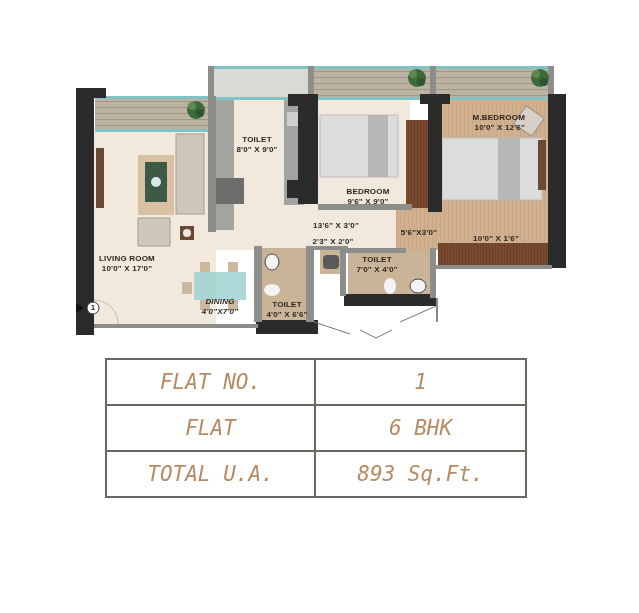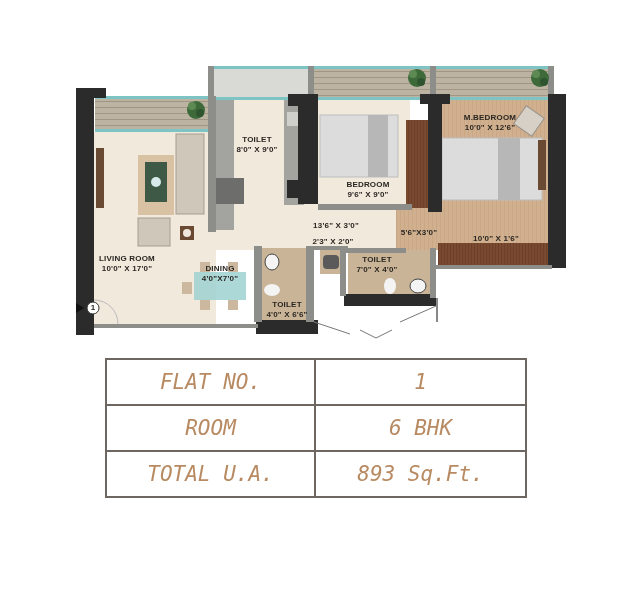--- a/index.html
+++ b/index.html
@@ -143,33 +143,33 @@
 
     <polygon points="76,303 84,308 76,313" fill="#111"></polygon>
     <circle cx="93" cy="308" r="6" fill="#fff" stroke="#333" stroke-width="1"></circle>
   </svg>
 
   
   <div class="lbl" style="left:232px;top:135px;width:50px;">
     <div>TOILET</div>
     <div>8'0" X 9'0"</div>
   </div>
-  <div class="lbl" style="left:340px;top:180px;width:56px;">
+  <div class="lbl" style="left:340px;top:187px;width:56px;">
     <div>BEDROOM</div>
     <div>9'6" X 9'0"</div>
   </div>
-  <div class="lbl" style="left:455px;top:113px;width:70px;">
+  <div class="lbl" style="left:455px;top:113px;width:70px;text-align:right;">
     <div>M.BEDROOM</div>
     <div>10'0" X 12'6"</div>
   </div>
   <div class="lbl" style="left:92px;top:254px;width:70px;">
     <div>LIVING ROOM</div>
     <div>10'0" X 17'0"</div>
   </div>
-  <div class="lbl" style="left:196px;top:264px;width:48px;">
+  <div class="lbl" style="left:196px;top:297px;width:48px;font-style:italic;">
     <div>DINING</div>
     <div>4'0"X7'0"</div>
   </div>
   <div class="lbl" style="left:262px;top:300px;width:50px;">
     <div>TOILET</div>
     <div>4'0" X 6'6"</div>
   </div>
   <div class="lbl" style="left:352px;top:255px;width:50px;">
     <div>TOILET</div>
     <div>7'0" X 4'0"</div>
@@ -184,21 +184,21 @@
   <div class="lbl" style="left:88px;top:303px;width:10px;font-size:8px;">1</div>
 </div>
 
 <table class="spec-table">
   <tbody>
       <tr>
     <td class="k">FLAT NO.</td>
     <td>1</td>
   </tr>
   <tr>
-    <td class="k">ROOM</td>
+    <td class="k">FLAT</td>
     <td>6 BHK</td>
   </tr>
   <tr>
     <td class="k">TOTAL U.A.</td>
     <td>893 Sq.Ft.</td>
   </tr>
 </tbody>
   </table>
 
 </body></html>

